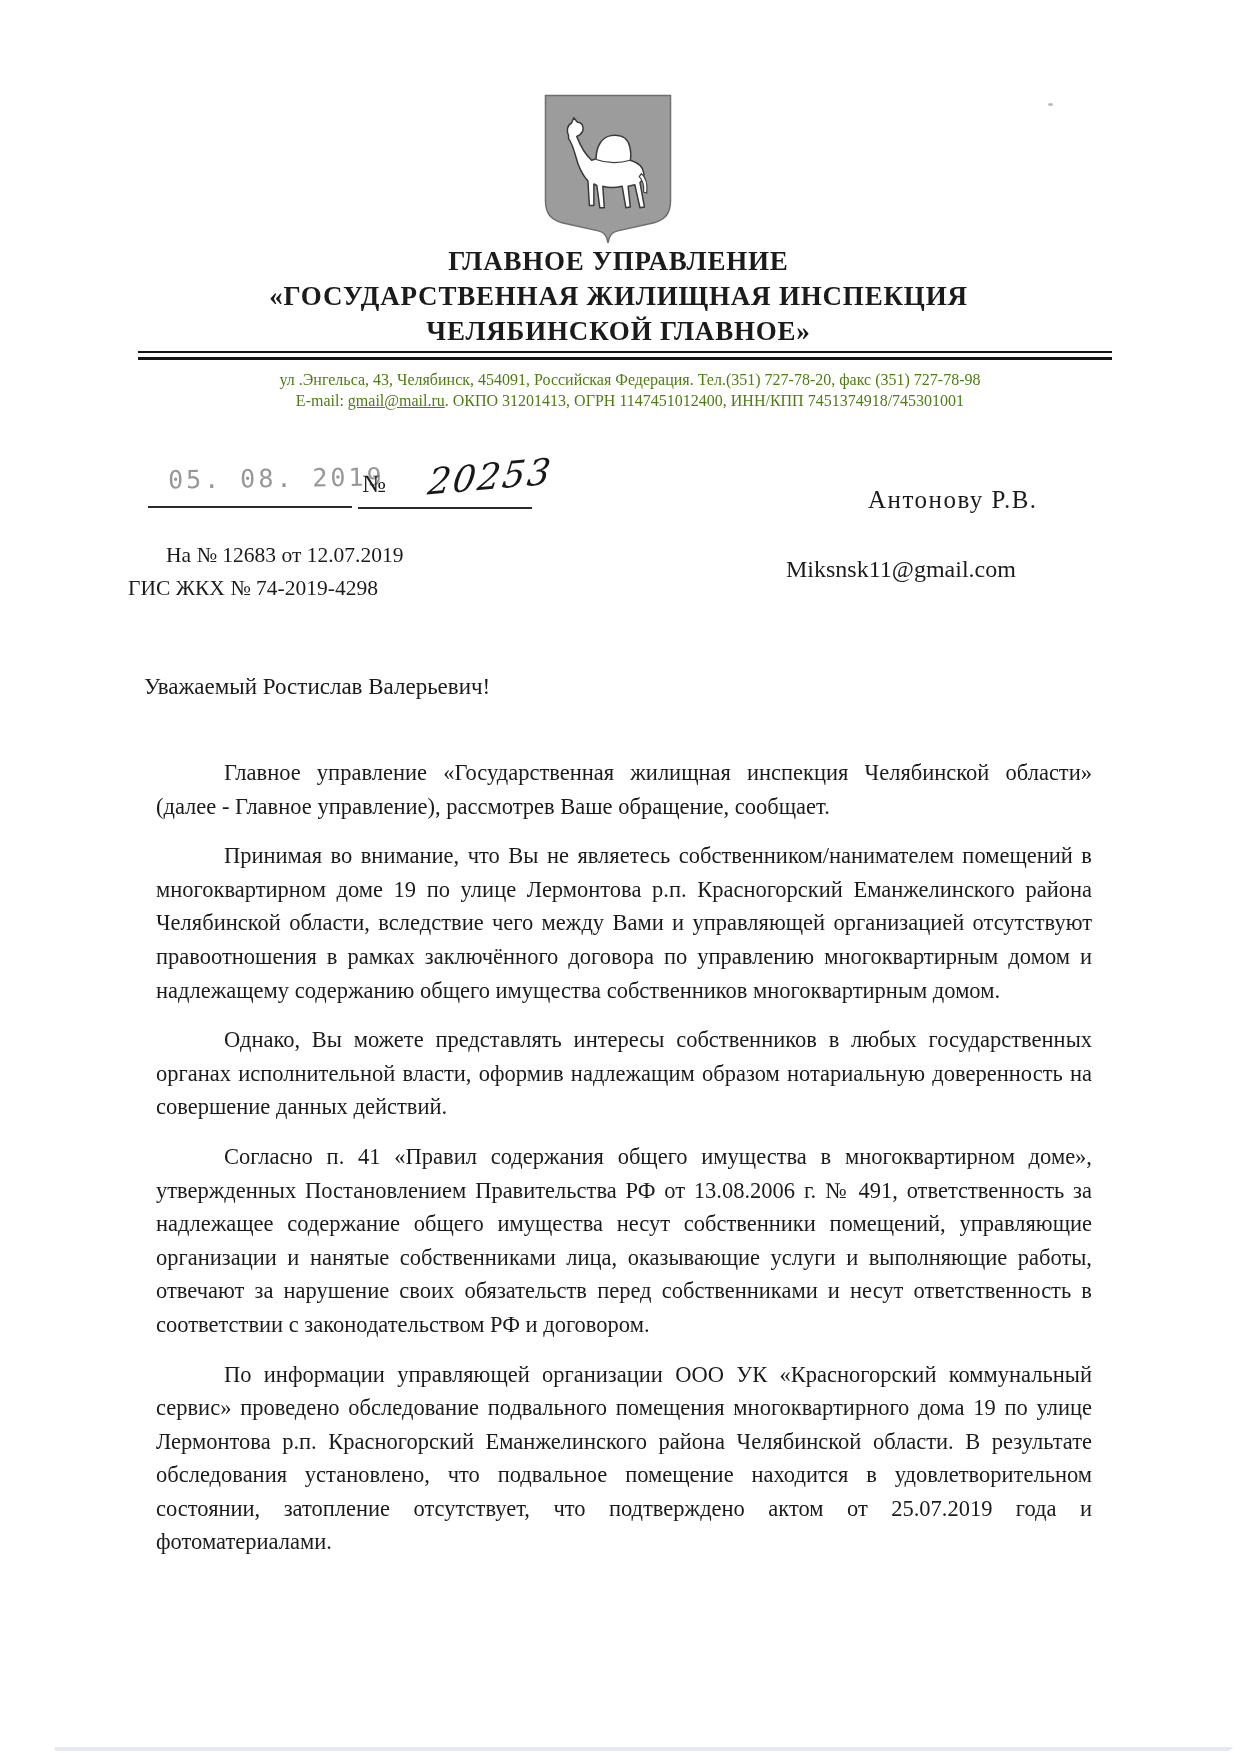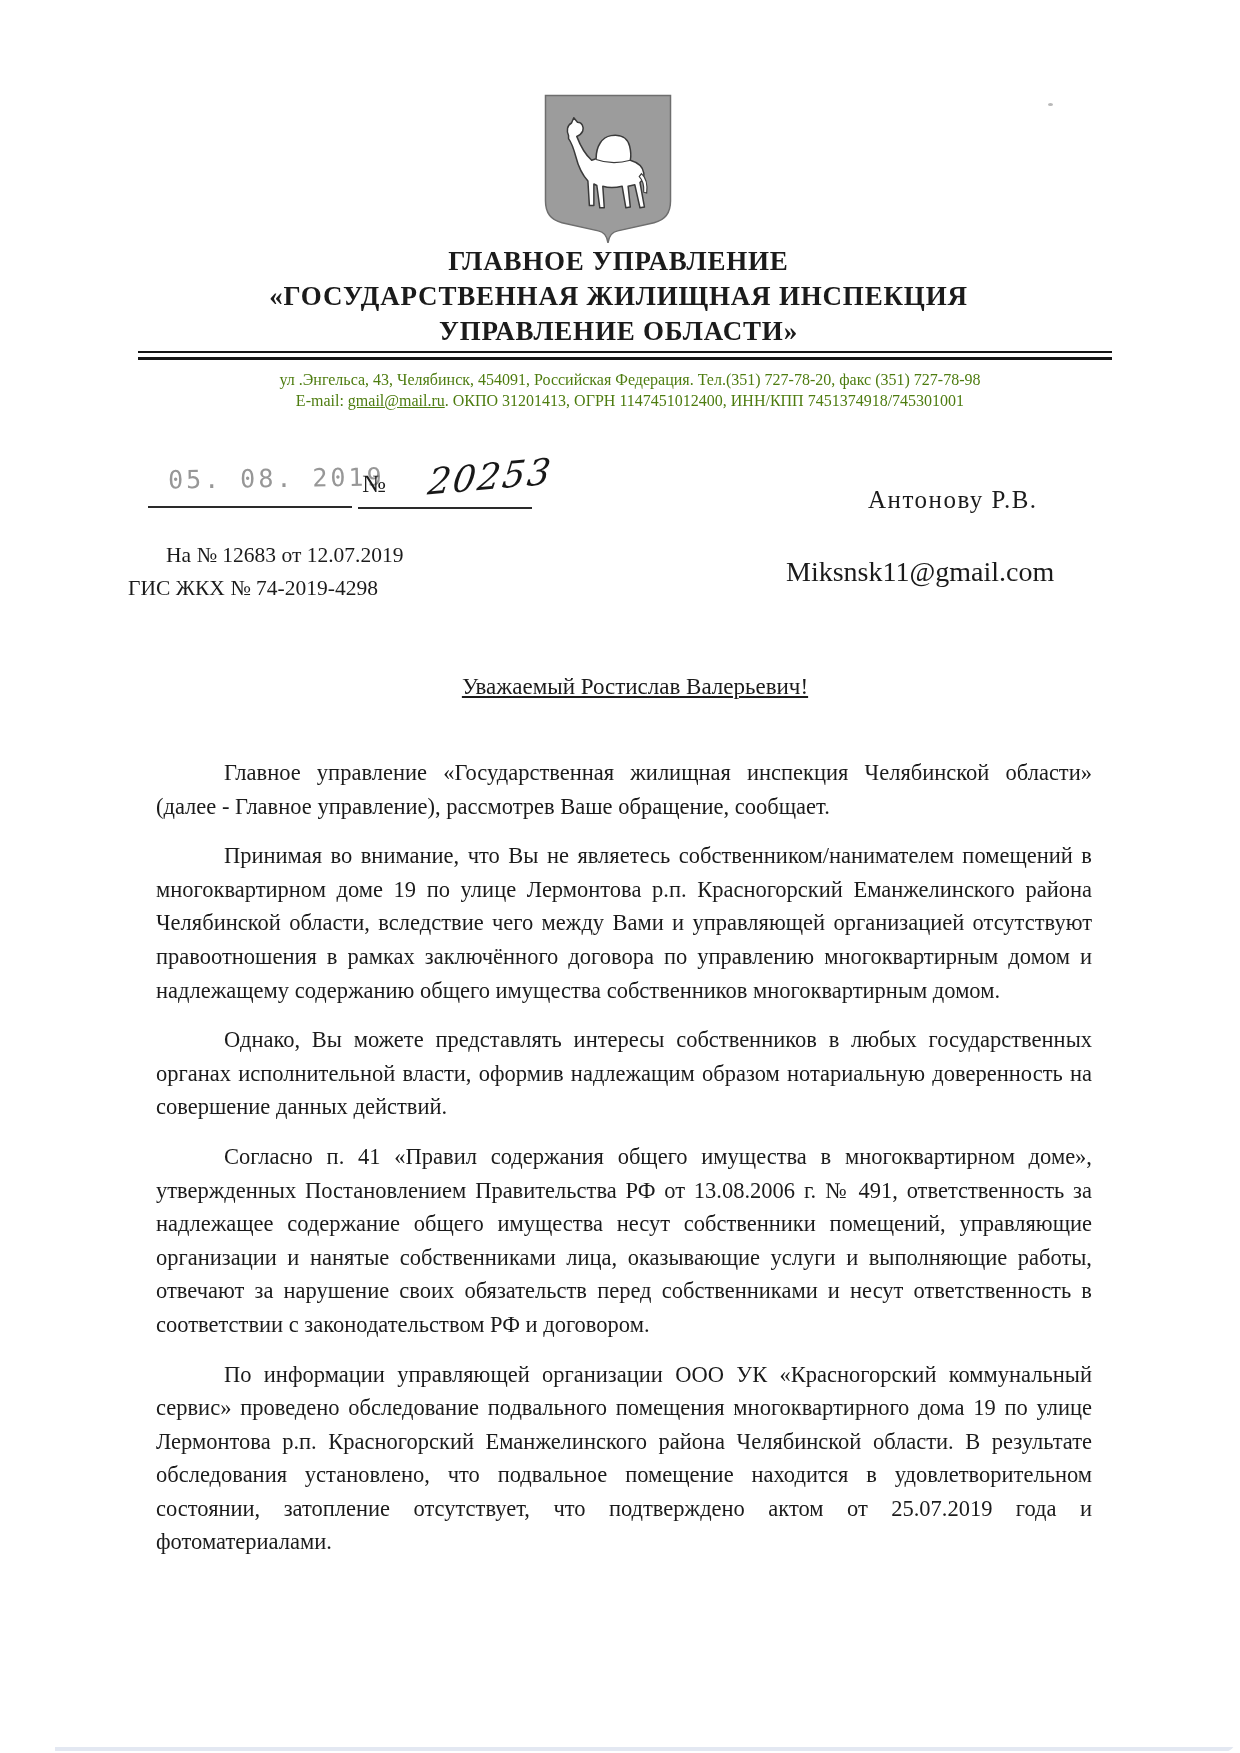--- a/index.html
+++ b/index.html
@@ -109,21 +109,21 @@
     position: absolute;
     left: 868px;
     top: 486px;
     font-size: 25px;
     letter-spacing: 1.5px;
   }
   .recipient-email {
     position: absolute;
     left: 786px;
     top: 556px;
-    font-size: 28px;
+    font-size: 24px;
   }
 
   
   .ref-line-1 {
     position: absolute;
     left: 142px;
     top: 543px;
     font-size: 21.5px;
     margin-left: 24px;
   }
@@ -132,25 +132,24 @@
     left: 128px;
     top: 576px;
     font-size: 21.5px;
     text-align: right;
   }
 
   
   .salutation {
     position: absolute;
     top: 674px;
-    left: 151px;
+    left: 144px;
     width: 968px;
-    text-align: center;
+    text-align: left;
     font-size: 23px;
-    text-decoration: underline;
   }
   .body-text {
     position: absolute;
     top: 740px;
     left: 140px;
     width: 968px;
     font-size: 22.5px;
     line-height: 33.6px;
     text-align: justify;
   }
@@ -205,21 +204,21 @@
                C66,117 60,105 57,93
                C54,82 50,72 47,68 Z" fill="#ffffff" stroke="#3a3a3a" stroke-width="2" stroke-linejoin="round"></path>
       <path d="M84,96 Q106,104 130,97" fill="none" stroke="#3a3a3a" stroke-width="1.5"></path>
       <path d="M145,115 q9,8 7,26 l-4,-1 q1,-14 -6,-21 z" fill="#ffffff" stroke="#3a3a3a" stroke-width="1.5"></path>
     </svg>
   </div>
 
   <div class="org-title">
     <div>ГЛАВНОЕ УПРАВЛЕНИЕ</div>
     <div>«ГОСУДАРСТВЕННАЯ ЖИЛИЩНАЯ ИНСПЕКЦИЯ</div>
-    <div>УПРАВЛЕНИЕ ОБЛАСТИ»</div>
+    <div>ЧЕЛЯБИНСКОЙ ГЛАВНОЕ»</div>
   </div>
 
   <div class="header-rule"></div>
 
   <div class="contact">
     <div>ул .Энгельса, 43, Челябинск, 454091, Российская Федерация. Тел.(351) 727-78-20, факс (351) 727-78-98</div>
     <div>
       <span>E-mail: </span><span class="email-underline">gmail@mail.ru</span><span>. ОКПО 31201413, ОГРН 1147451012400, ИНН/КПП 7451374918/745301001</span>
     </div>
   </div>

